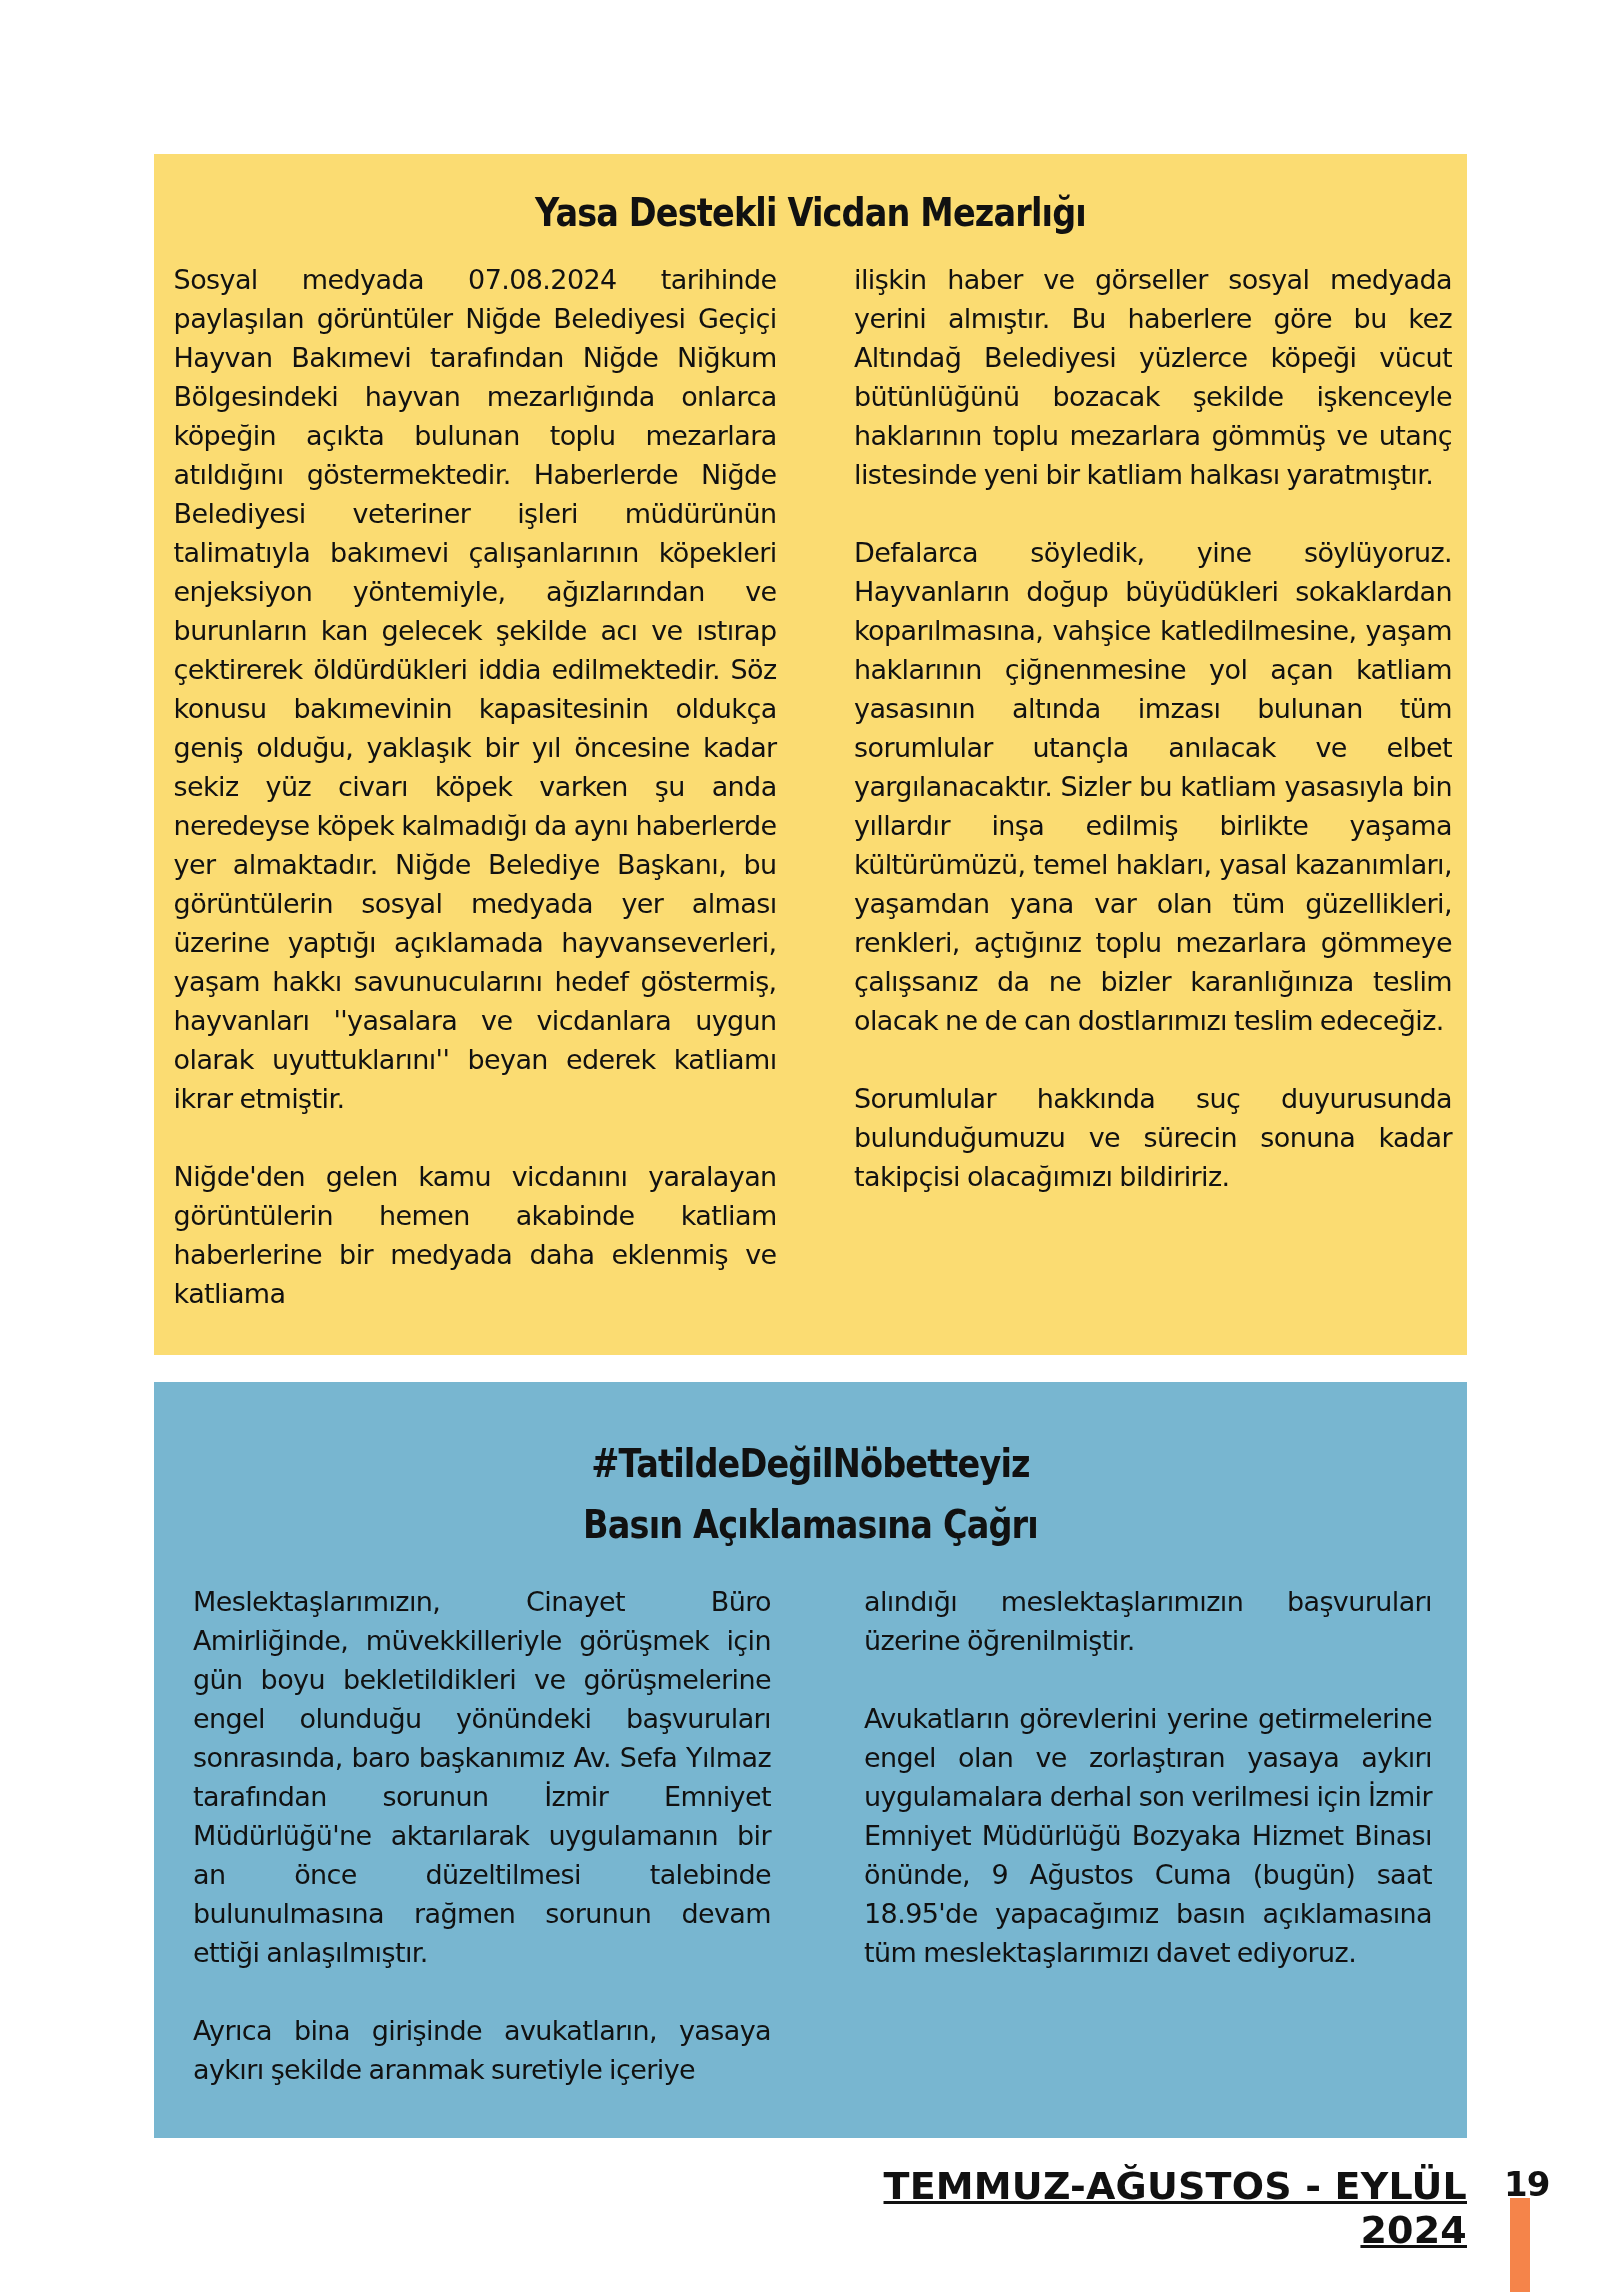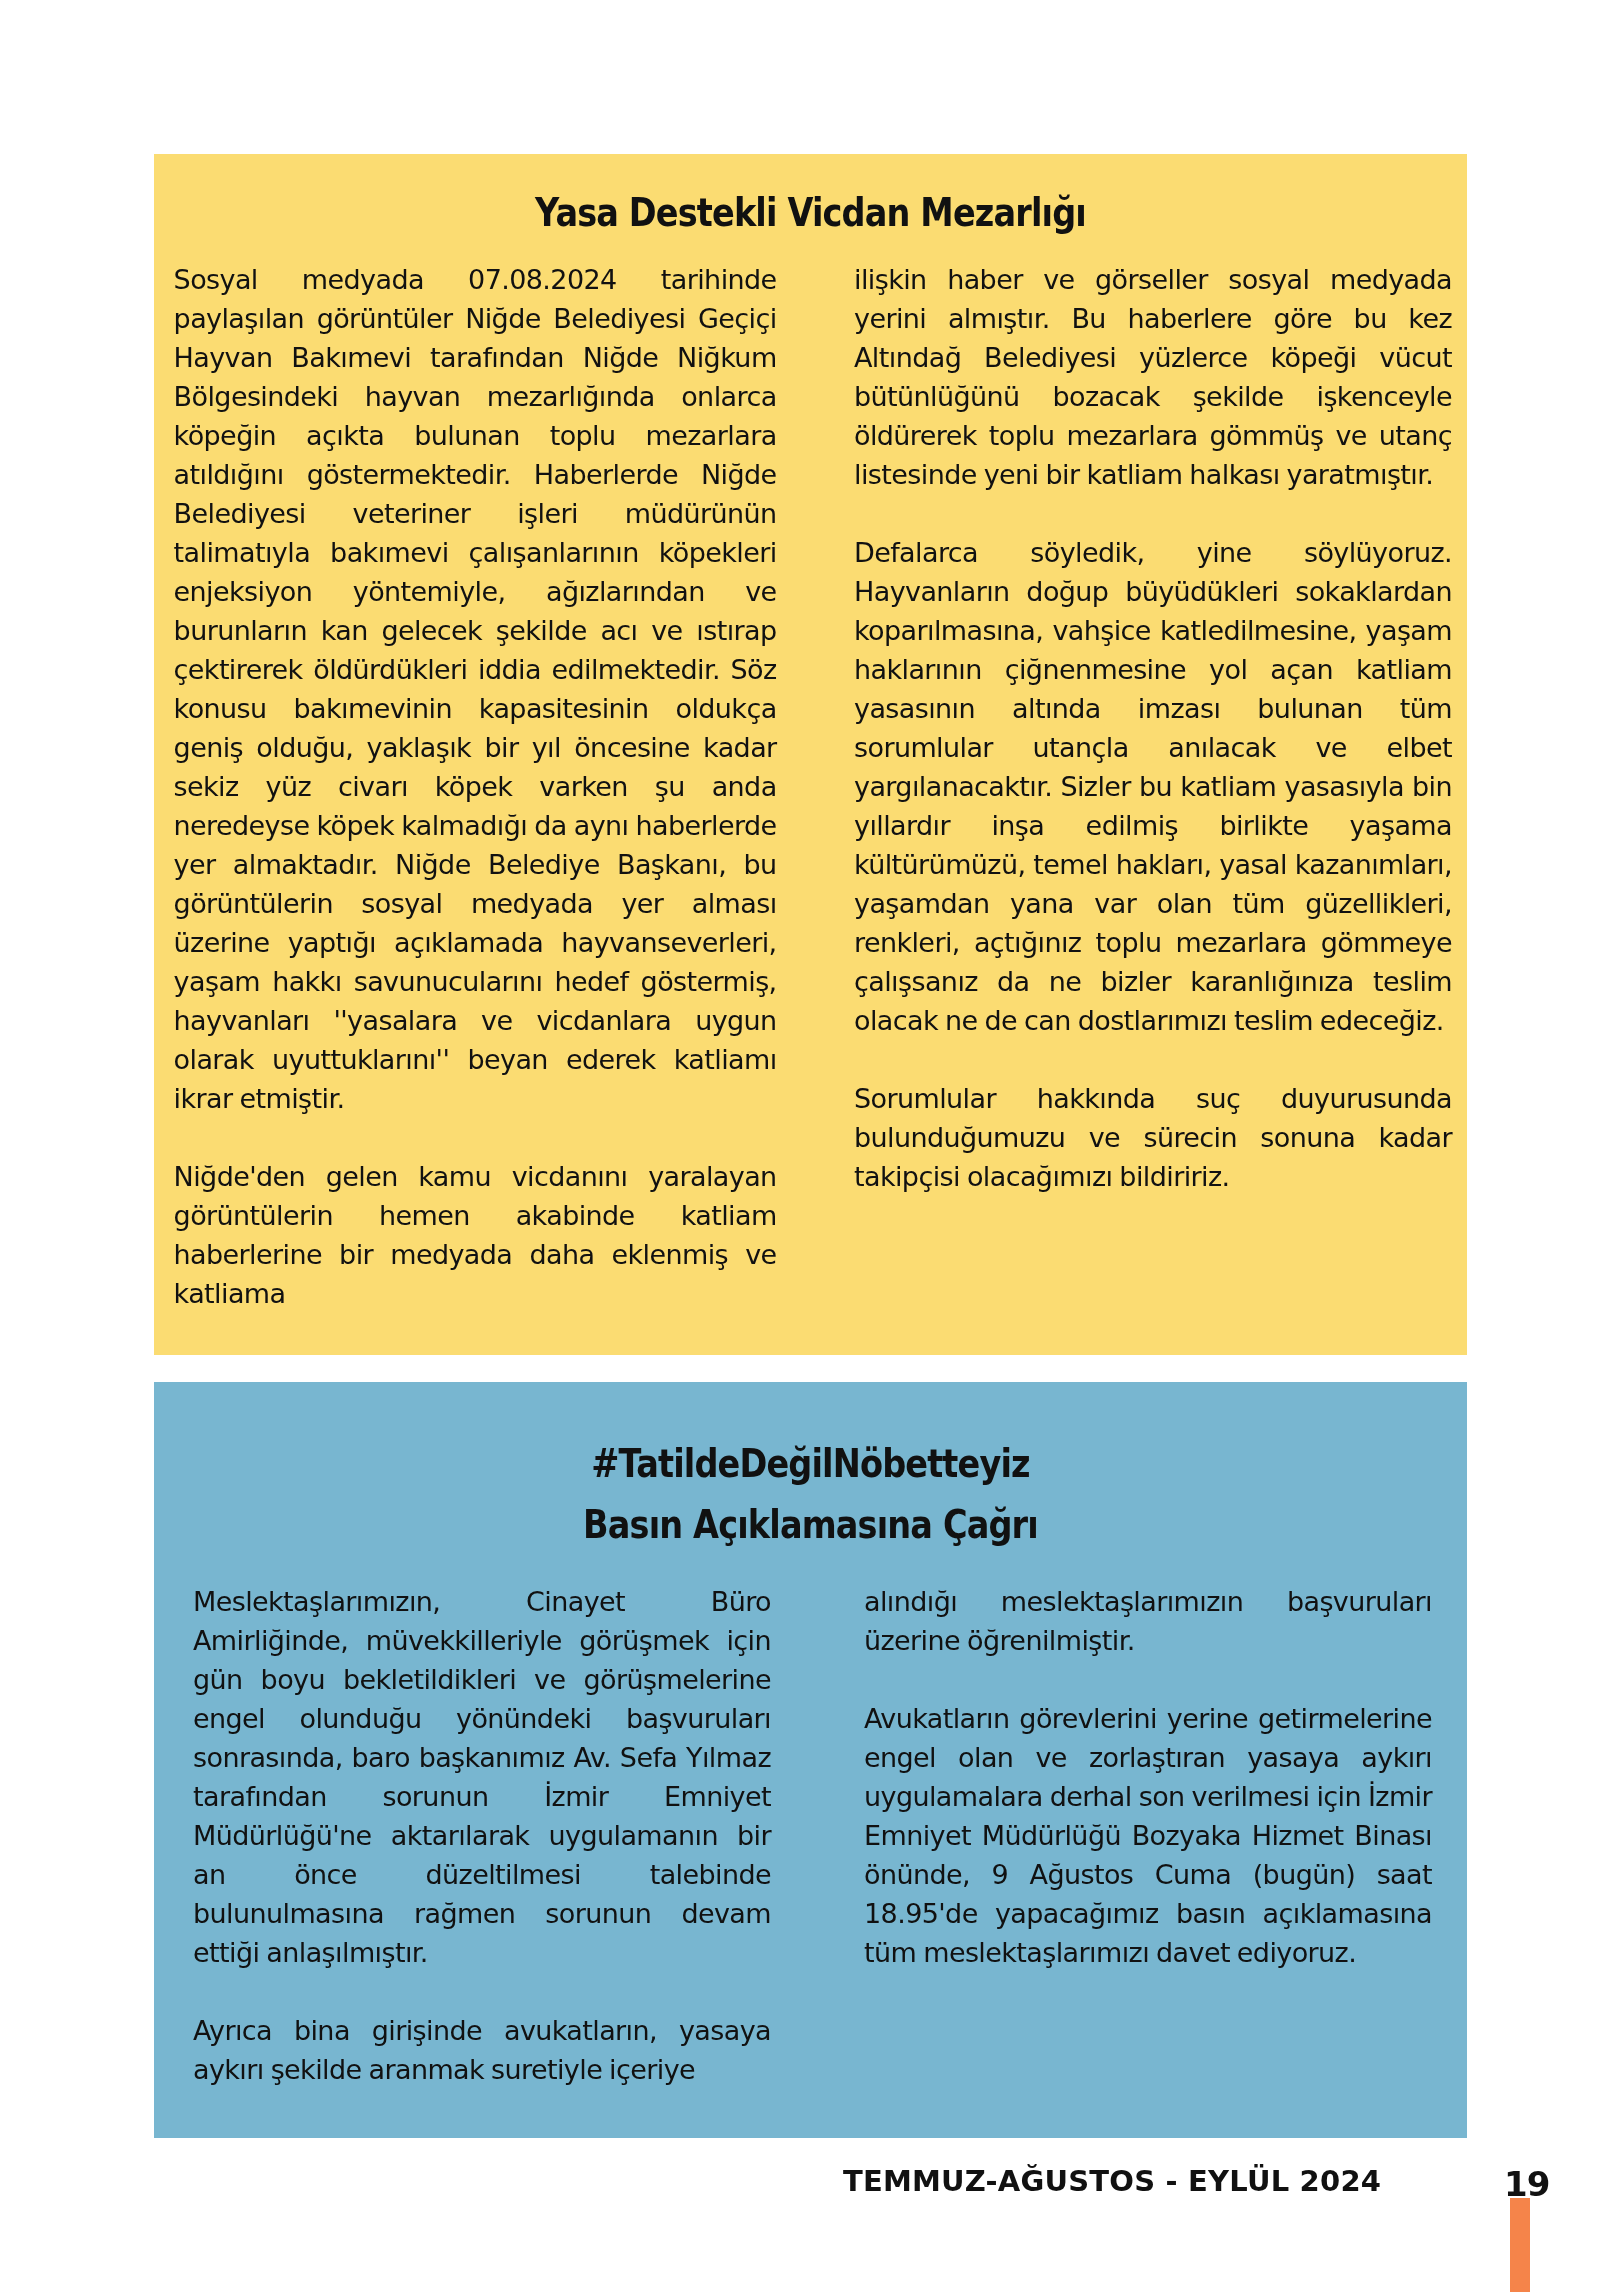--- a/index.html
+++ b/index.html
@@ -68,23 +68,25 @@
     .col p:last-child { margin-bottom: 0; }
     .yellow .col.left  { left: 19.6px;  top: 106px; width: 603px; }
     .yellow .col.right { left: 700px; top: 106px; width: 598px; }
     .blue .col.left    { left: 39px;  top: 200px; width: 578px; }
     .blue .col.right   { left: 710px; top: 200px; width: 568px; }
     .footer-text {
       position: absolute;
       top: 2164px;
       left: 843px;
       width: 624px;
+      text-align: right;
       font-weight: bold;
-      font-size: 29px;
+      font-size: 38px;
       letter-spacing: 0.2px;
+      text-decoration: underline;
     }
     .page-number {
       position: absolute;
       top: 2164px;
       left: 1504px;
       width: 39px;
       font-weight: bold;
       font-size: 34px;
       letter-spacing: -1px;
     }
@@ -100,21 +102,21 @@
 </head>
 <body>
 
 <section class="box yellow">
   <h1 class="title">Yasa Destekli Vicdan Mezarlığı</h1>
   <div class="col left">
     <p>Sosyal medyada 07.08.2024 tarihinde paylaşılan görüntüler Niğde Belediyesi Geçiçi Hayvan Bakımevi tarafından Niğde Niğkum Bölgesindeki hayvan mezarlığında onlarca köpeğin açıkta bulunan toplu mezarlara atıldığını göstermektedir. Haberlerde Niğde Belediyesi veteriner işleri müdürünün talimatıyla bakımevi çalışanlarının köpekleri enjeksiyon yöntemiyle, ağızlarından ve burunların kan gelecek şekilde acı ve ıstırap çektirerek öldürdükleri iddia edilmektedir. Söz konusu bakımevinin kapasitesinin oldukça geniş olduğu, yaklaşık bir yıl öncesine kadar sekiz yüz civarı köpek varken şu anda neredeyse köpek kalmadığı da aynı haberlerde yer almaktadır. Niğde Belediye Başkanı, bu görüntülerin sosyal medyada yer alması üzerine yaptığı açıklamada hayvanseverleri, yaşam hakkı savunucularını hedef göstermiş, hayvanları ''yasalara ve vicdanlara uygun olarak uyuttuklarını'' beyan ederek katliamı ikrar etmiştir.</p>
     <p>Niğde'den gelen kamu vicdanını yaralayan görüntülerin hemen akabinde katliam haberlerine bir medyada daha eklenmiş ve katliama</p>
   </div>
   <div class="col right">
-    <p>ilişkin haber ve görseller sosyal medyada yerini almıştır. Bu haberlere göre bu kez Altındağ Belediyesi yüzlerce köpeği vücut bütünlüğünü bozacak şekilde işkenceyle öldürerek toplu mezarlara gömmüş ve utanç listesinde yeni bir katliam halkası yaratmıştır.</p>
+    <p>ilişkin haber ve görseller sosyal medyada yerini almıştır. Bu haberlere göre bu kez Altındağ Belediyesi yüzlerce köpeği vücut bütünlüğünü bozacak şekilde işkenceyle haklarının toplu mezarlara gömmüş ve utanç listesinde yeni bir katliam halkası yaratmıştır.</p>
     <p>Defalarca söyledik, yine söylüyoruz. Hayvanların doğup büyüdükleri sokaklardan koparılmasına, vahşice katledilmesine, yaşam haklarının çiğnenmesine yol açan katliam yasasının altında imzası bulunan tüm sorumlular utançla anılacak ve elbet yargılanacaktır. Sizler bu katliam yasasıyla bin yıllardır inşa edilmiş birlikte yaşama kültürümüzü, temel hakları, yasal kazanımları, yaşamdan yana var olan tüm güzellikleri, renkleri, açtığınız toplu mezarlara gömmeye çalışsanız da ne bizler karanlığınıza teslim olacak ne de can dostlarımızı teslim edeceğiz.</p>
     <p>Sorumlular hakkında suç duyurusunda bulunduğumuzu ve sürecin sonuna kadar takipçisi olacağımızı bildiririz.</p>
   </div>
 </section>
 
 <section class="box blue">
   <h1 class="title">
     <span>#TatildeDeğilNöbetteyiz</span><br>
     <span>Basın Açıklamasına Çağrı</span>
   </h1>

